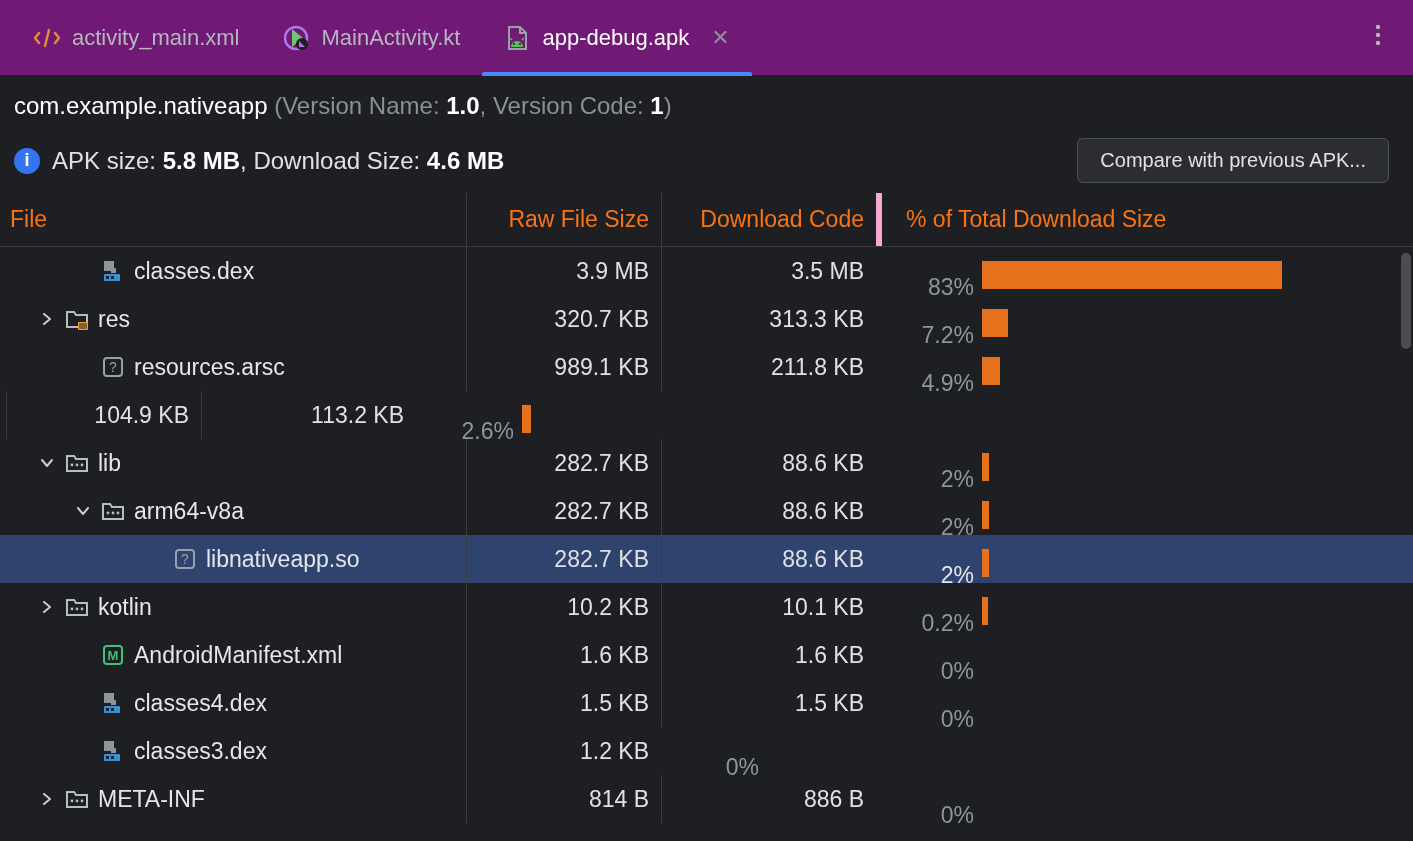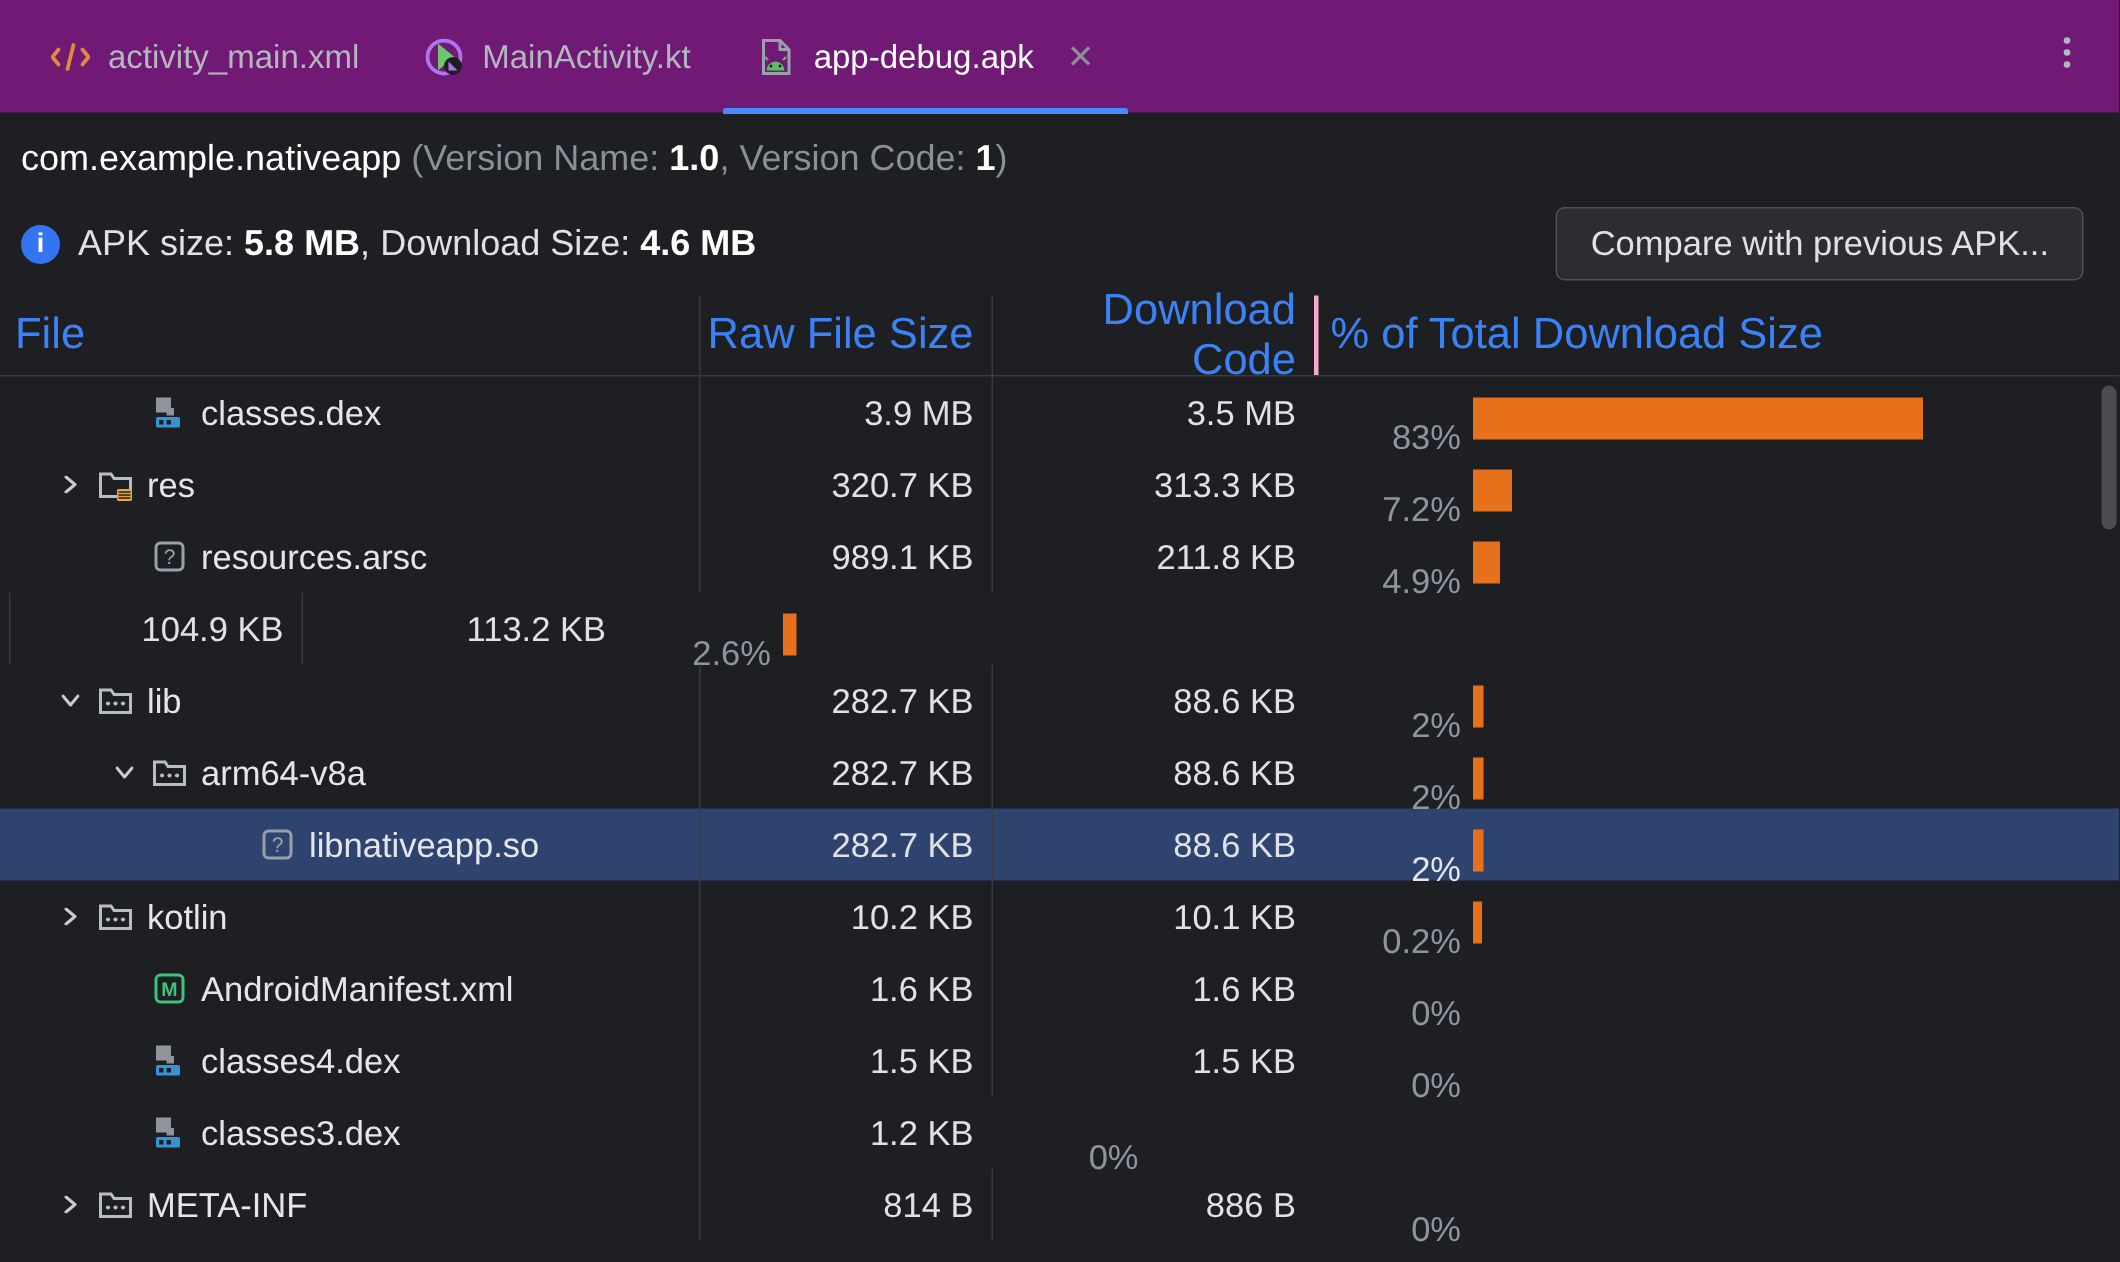--- a/index.html
+++ b/index.html
@@ -83,35 +83,35 @@
     font-weight: 700;
     flex-shrink: 0;
   }
   .bold { font-weight: 700; color: #ffffff; }
   .compare-btn {
     border: 1px solid #4e5157;
     background: #2b2d30;
     color: #dfe1e5;
     padding: 10px 22px;
     border-radius: 6px;
-    font-size: 23px;
+    font-size: 20px;
   }
   .table-header {
     display: flex;
     align-items: center;
     height: 54px;
     padding: 0 6px;
-    color: #3b82f6;
-    font-size: 29px;
+    color: #f97316;
+    font-size: 23px;
     border-bottom: 1px solid #393b40;
   }
   .col-file { flex: 0 0 460px; padding-left: 4px; }
   .col-raw  { flex: 0 0 195px; text-align: right; padding-right: 12px; border-left: 1px solid #393b40; height: 100%; display:flex; align-items:center; justify-content:flex-end; }
   .col-dl   { flex: 0 0 215px; text-align: right; padding-right: 12px; border-left: 1px solid #393b40; height: 100%; display:flex; align-items:center; justify-content:flex-end; }
-  .col-pct  { flex: 1 1 auto; border-left: 3px solid #f9a8d4; height: 100%; display:flex; align-items:center; padding-left: 8px; }
+  .col-pct  { flex: 1 1 auto; border-left: 6px solid #f9a8d4; height: 100%; display:flex; align-items:center; padding-left: 24px; }
   .rows {
     overflow-y: auto;
     height: calc(841px - 76px - 110px - 54px);
     position: relative;
   }
   .row {
     display: flex;
     align-items: center;
     height: 48px;
     padding: 0 6px;

